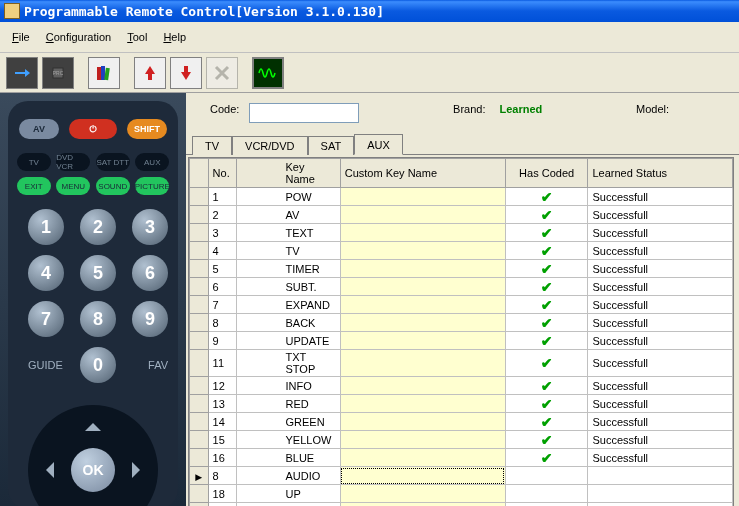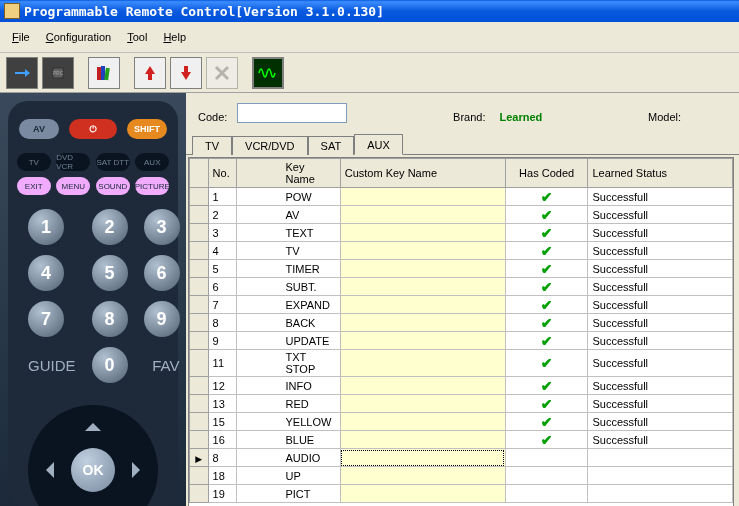--- a/index.html
+++ b/index.html
@@ -27,36 +27,36 @@
   
   .remote-panel { width: 186px; background: linear-gradient(to bottom, #3a4a5c, #1a2838); position: relative; padding: 8px; }
   .remote-body { background: #1e2a3a; border-radius: 20px; width: 100%; height: 100%; padding: 10px 6px; position: relative; }
   .remote-top-row { display: flex; justify-content: space-around; margin: 8px 0 14px; }
   .pill-btn { width: 40px; height: 20px; border-radius: 10px; display: flex; align-items: center; justify-content: center; font-size: 9px; font-weight: bold; color: #fff; }
   .pill-av { background: #7a8aa0; color: #1a2838; }
   .pill-power { background: #d03020; width: 48px; }
   .pill-shift { background: #e68a20; }
   .remote-row4 { display: flex; justify-content: space-around; margin: 6px 0; }
   .oval-btn { width: 34px; height: 18px; border-radius: 9px; background: #0a1420; color: #708090; font-size: 8px; display: flex; align-items: center; justify-content: center; }
-  .oval-gray { background: #f0abfc; color: #1a2838; }
+  .oval-gray { background: #22c55e; color: #1a2838; }
   .num-pad { display: grid; grid-template-columns: repeat(3, 1fr); gap: 10px 16px; padding: 8px 14px; margin-top: 6px; }
   .num-btn { width: 36px; height: 36px; border-radius: 50%; background: radial-gradient(circle at 35% 30%, #b0c0d0, #506070); color: #fff; font-size: 18px; font-weight: bold; display: flex; align-items: center; justify-content: center; }
   .num-zero { grid-column: 2; }
-  .side-label { color: #a0b0c0; font-size: 15px; }
+  .side-label { color: #a0b0c0; font-size: 11px; }
   .dpad { position: relative; width: 130px; height: 130px; margin: 14px auto 0; background: #0a1420; border-radius: 50%; }
   .dpad .arrow { position: absolute; width: 0; height: 0; border: 8px solid transparent; }
   .dpad .up { top: 10px; left: 50%; transform: translateX(-50%); border-bottom-color: #a0b0c0; }
   .dpad .down { bottom: 10px; left: 50%; transform: translateX(-50%); border-top-color: #a0b0c0; }
   .dpad .left { left: 10px; top: 50%; transform: translateY(-50%); border-right-color: #a0b0c0; }
   .dpad .right { right: 10px; top: 50%; transform: translateY(-50%); border-left-color: #a0b0c0; }
   .dpad .ok { position: absolute; top: 50%; left: 50%; transform: translate(-50%, -50%); width: 44px; height: 44px; border-radius: 50%; background: radial-gradient(circle at 35% 30%, #c0d0e0, #7a8aa0); color: #fff; font-weight: bold; font-size: 14px; display: flex; align-items: center; justify-content: center; }
   
   
   .right-panel { flex: 1; display: flex; flex-direction: column; background: #ece9d8; }
-  .form-row { display: flex; align-items: flex-end; padding: 10px 12px; gap: 6px; }
+  .form-row { display: flex; align-items: flex-start; padding: 10px 24px; gap: 6px; }
   .form-row label { margin-right: 4px; }
   .form-row input { width: 110px; height: 20px; border: 1px solid #7f9db9; padding: 1px 3px; font-size: 11px; }
   .brand-val { color: #008000; font-weight: bold; margin-left: 4px; }
   .spacer { flex: 1; }
   
   
   .tabs { display: flex; align-items: flex-end; height: 22px; padding-left: 6px; border-bottom: 1px solid #808080; }
   .tab { padding: 3px 12px; border: 1px solid #808080; border-bottom: none; background: #ece9d8; margin-right: 0px; font-size: 11px; cursor: default; position: relative; top: 1px; }
   .tab.active { background: #ece9d8; border-bottom: 1px solid #ece9d8; z-index: 2; padding-top: 4px; }
   
@@ -303,20 +303,28 @@
             <tr>
               <td class="col-rowhdr "></td>
               <td class="col-no">13</td>
               <td class="col-keyname">RED</td>
               <td class="col-custom"></td>
               <td class="col-coded"><span class="check">✔</span></td>
               <td class="col-status">Successfull</td>
             </tr>
             <tr>
               <td class="col-rowhdr "></td>
+              <td class="col-no">14</td>
+              <td class="col-keyname">GREEN</td>
+              <td class="col-custom"></td>
+              <td class="col-coded"><span class="check">✔</span></td>
+              <td class="col-status">Successfull</td>
+            </tr>
+            <tr>
+              <td class="col-rowhdr "></td>
               <td class="col-no">15</td>
               <td class="col-keyname">YELLOW</td>
               <td class="col-custom"></td>
               <td class="col-coded"><span class="check">✔</span></td>
               <td class="col-status">Successfull</td>
             </tr>
             <tr>
               <td class="col-rowhdr "></td>
               <td class="col-no">16</td>
               <td class="col-keyname">BLUE</td>

